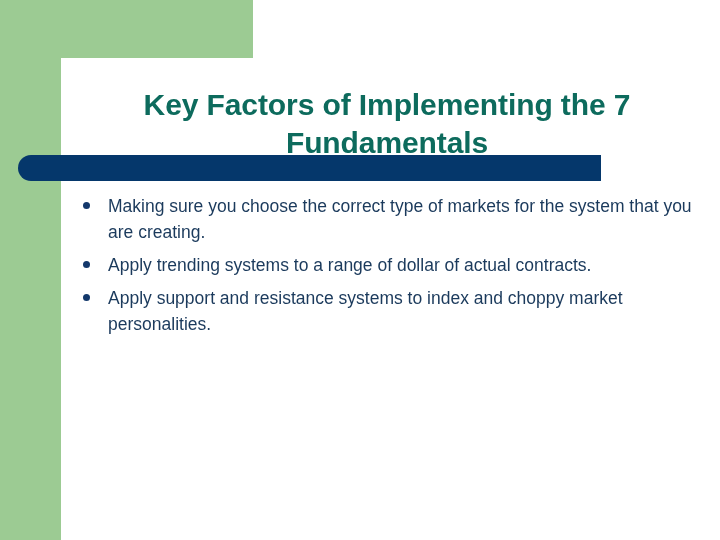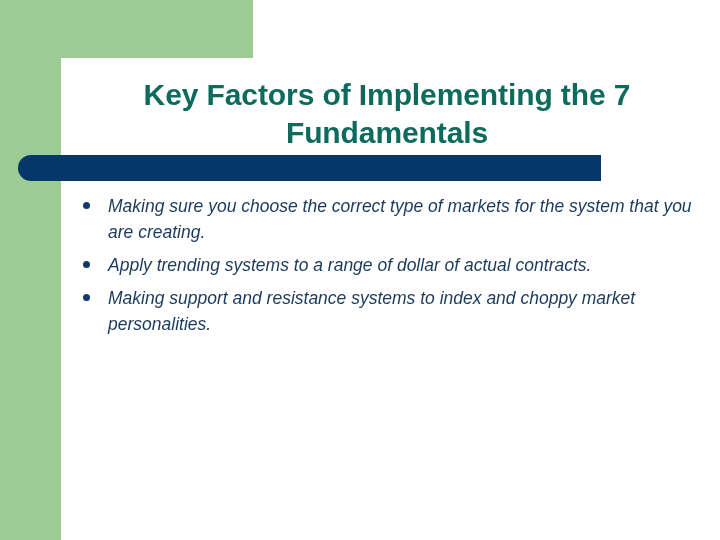--- a/index.html
+++ b/index.html
@@ -45,21 +45,21 @@
     width: 659px;
     height: 482px;
     background: #ffffff;
     border-top-left-radius: 32px;
   }
 
   
   .title {
     position: absolute;
     left: 61px;
-    top: 76px;
+    top: 86px;
     width: 652px;
     text-align: center;
     color: #0d6b5d;
     font-size: 30px;
     font-weight: bold;
     line-height: 38px;
     letter-spacing: -0.1px;
   }
 
   
@@ -76,21 +76,20 @@
 
   
   .bullet-list {
     position: absolute;
     left: 83px;
     top: 193px;
     width: 615px;
     margin: 0;
     padding: 0;
     list-style: none;
-    font-style: italic;
   }
   .bullet-item {
     position: relative;
     padding-left: 25px;
     margin-bottom: 7px;
     color: #1b3a5c;
     font-size: 17.5px;
     line-height: 26px;
   }
   .bullet-marker {
@@ -123,17 +122,17 @@
     <li class="bullet-item">
       <span class="bullet-marker"></span>
       <span class="bullet-text">Making sure you choose the correct type of markets for the system that you are creating.</span>
     </li>
     <li class="bullet-item">
       <span class="bullet-marker"></span>
       <span class="bullet-text">Apply trending systems to a range of dollar of actual contracts.</span>
     </li>
     <li class="bullet-item">
       <span class="bullet-marker"></span>
-      <span class="bullet-text">Making support and resistance systems to index and choppy market personalities.</span>
+      <span class="bullet-text">Apply support and resistance systems to index and choppy market personalities.</span>
     </li>
   </ul>
 
 </div>
 
 </body></html>

